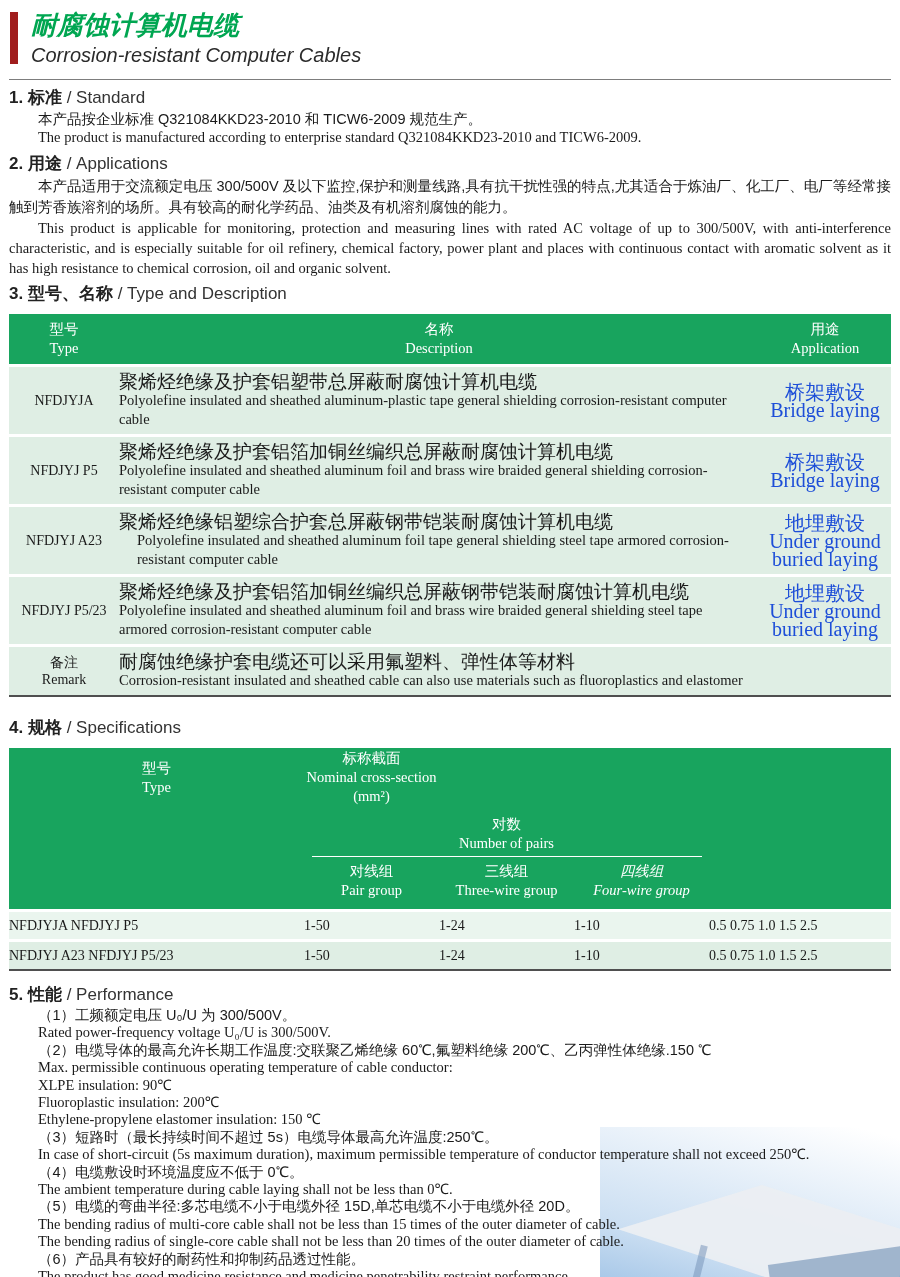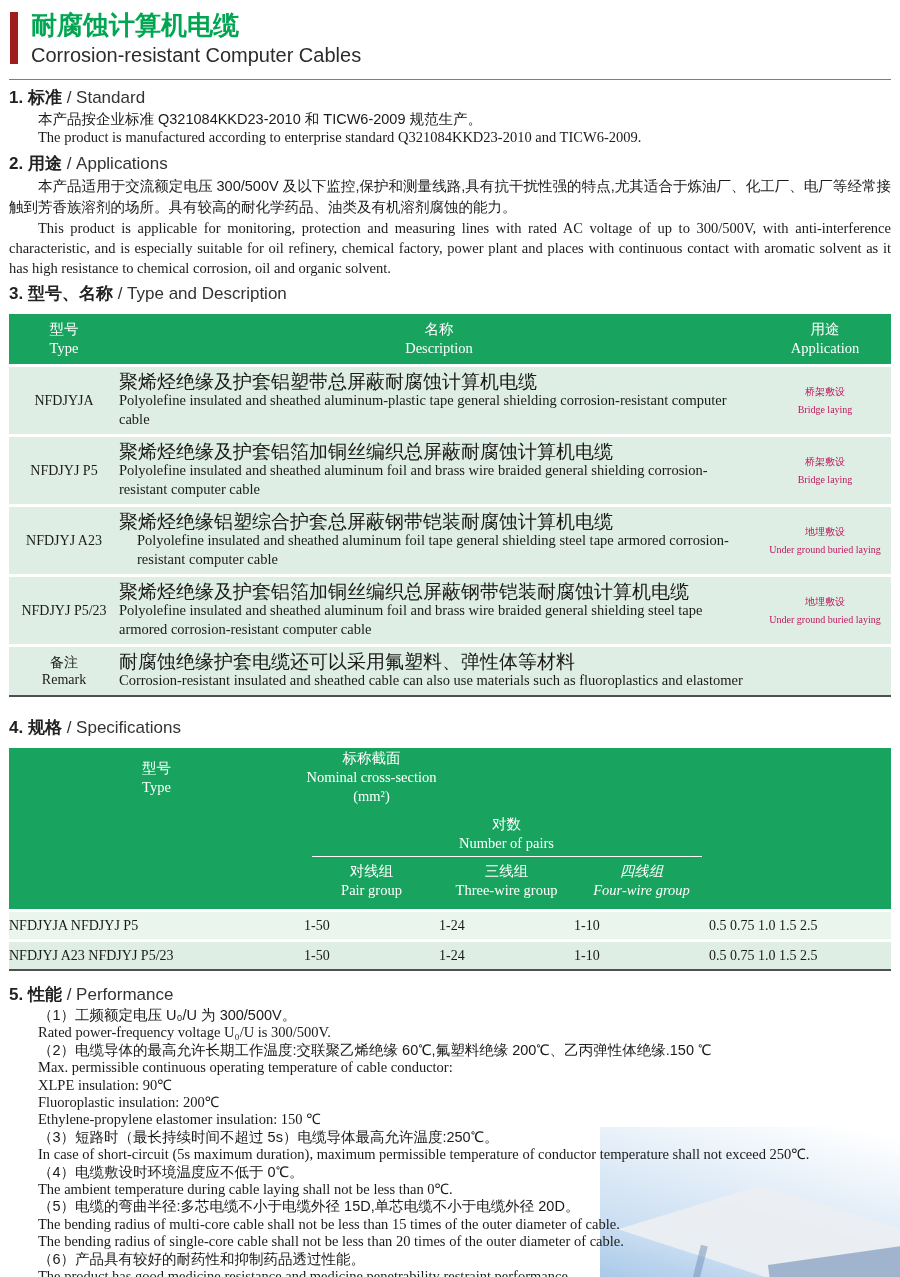--- a/index.html
+++ b/index.html
@@ -5,21 +5,21 @@
   html,body{margin:0;padding:0;background:#fff;}
   .page{
     position:relative;width:900px;height:1277px;overflow:hidden;
     background:#fff;color:#1a1a1a;
     font-family:"Liberation Serif", serif;
   }
   .content{position:relative;z-index:1;padding:0 9px;}
   .cn{font-family:"Liberation Sans", sans-serif;}
 
   
-  .hdr{position:relative;padding:10px 0 0 0;}
+  .hdr{position:relative;padding:10px 0 0 0;font-style:italic;}
   .hdr-bar{position:absolute;left:1px;top:12px;width:8px;height:52px;background:#a01d1d;}
   .hdr-text{margin-left:22px;}
   .hdr-title{font-family:"Liberation Sans",sans-serif;font-weight:bold;font-size:26px;line-height:30px;color:#00a651;}
   .hdr-sub{font-family:"Liberation Sans",sans-serif;font-size:20px;line-height:26px;color:#2b2b2b;margin-top:2px;}
   .hdr-rule{border:none;border-top:1px solid #7d7d7d;margin:11px 0 0 0;}
 
   
   .sec-head{font-family:"Liberation Sans",sans-serif;font-size:17px;line-height:21px;color:#222;margin:7px 0 2px 0;}
   .sec-head .num{font-weight:bold;}
   .sec-head .cnpart{font-weight:bold;}
@@ -43,21 +43,21 @@
   
   .t1-head{display:flex;padding:5px 0 6px 0;}
   .t1-c1{width:110px;text-align:center;}
   .t1-c2{flex:1;text-align:center;}
   .t1-c3{width:132px;text-align:center;}
   .t1-row{padding:5px 0;}
   .t1-type{width:110px;text-align:center;font-size:14px;color:#1a1a1a;}
   .t1-desc{flex:1;padding-right:6px;}
   .t1-desc .d-cn{font-family:"Liberation Sans",sans-serif;font-size:19px;line-height:19px;color:#1a1a1a;}
   .t1-desc .d-en{font-size:14.5px;line-height:19px;color:#1a1a1a;}
-  .t1-app{width:132px;text-align:center;font-size:10px;line-height:18px;color:#be185d;}
+  .t1-app{width:132px;text-align:center;font-size:20px;line-height:18px;color:#1d4ed8;}
   .t1-app .a-cn{font-family:"Liberation Sans",sans-serif;}
 
   
   .t2-head{display:grid;grid-template-columns:295px 135px 135px 135px 182px;padding:0;}
   .t2-typecell{grid-row:1 / span 2;display:flex;flex-direction:column;justify-content:center;}
   .t2-pairs{grid-column:2 / span 3;padding-top:8px;}
   .t2-pairs .rule{width:390px;margin:3px auto 0 auto;border-bottom:1px solid #fff;}
   .t2-sub{padding:4px 0 9px 0;}
   .t2-crosscell{grid-row:1 / span 2;display:flex;flex-direction:column;justify-content:center;}
   .t2-row{display:grid;grid-template-columns:295px 135px 135px 135px 182px;align-items:center;height:27px;font-size:14px;}

